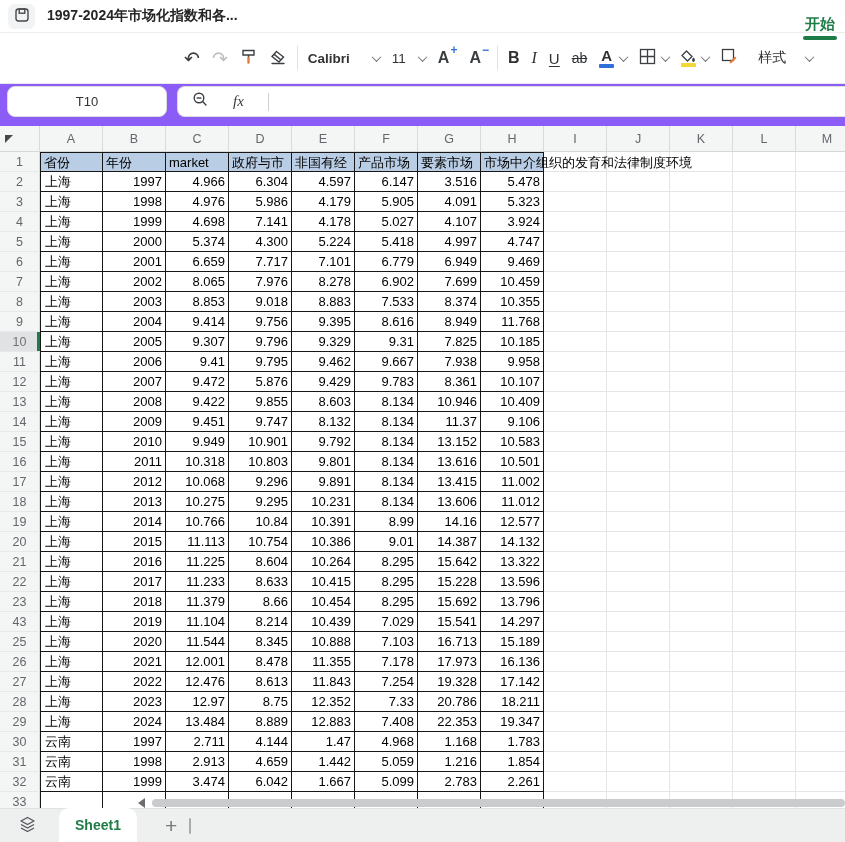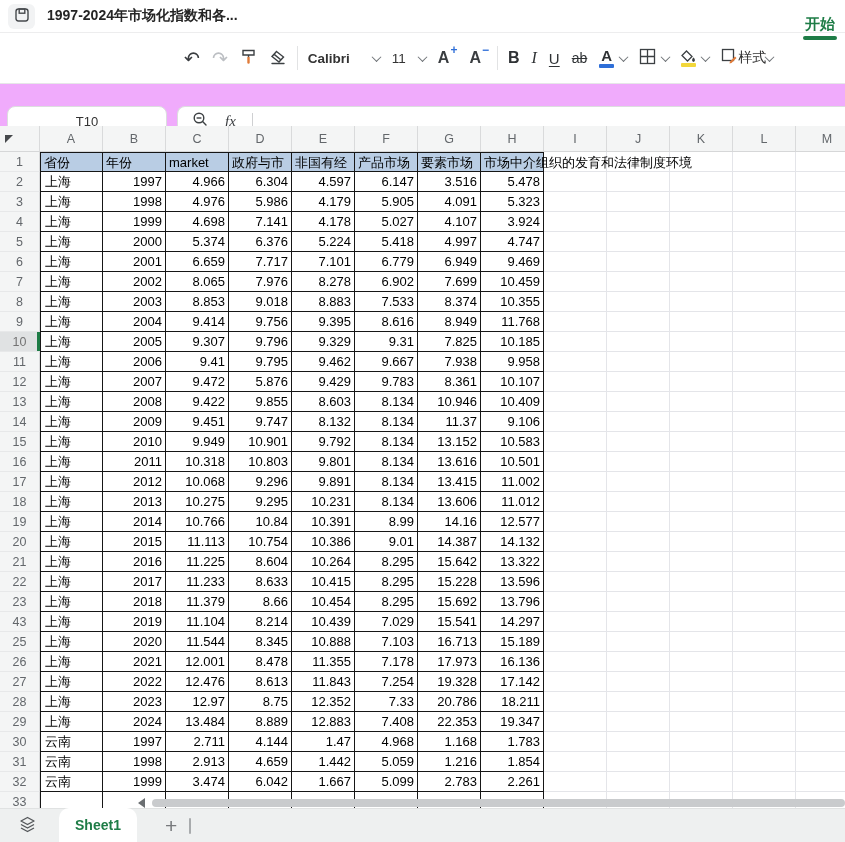--- a/index.html
+++ b/index.html
@@ -38,29 +38,29 @@
   .bigA{font-size:16px;font-weight:600;color:#3a3d40;position:relative;line-height:1;}
   .sup{position:absolute;top:-6px;right:-8px;font-size:12px;font-weight:bold;color:var(--blue);}
   .bold-g{font-size:16px;font-weight:bold;color:#2f3235;}
   .ital-g{font-size:16px;font-style:italic;font-family:"Liberation Serif",serif;color:#2f3235;}
   .und-g{font-size:15px;text-decoration:underline;text-underline-offset:2px;color:#2f3235;}
   .strk-g{font-size:14px;text-decoration:line-through;color:#2f3235;}
   .colorA{display:flex;flex-direction:column;align-items:center;gap:1px;}
   .colorA .a{font-size:15px;font-weight:600;line-height:1;color:#2f3235;}
   .cbar{width:15px;height:4px;border-radius:1px;}
   .cbar.blue{background:var(--blue);} .cbar.yellow{background:var(--yellow);}
-  .stylebox{gap:0;}
+  .stylebox{gap:20px;}
   .style-label{font-size:14px;color:#333;}
 
   
-  .formula-row{height:42px;background:#f0abfc;display:flex;align-items:flex-start;padding-top:22px;}
+  .formula-row{height:42px;background:#8b5cf6;display:flex;align-items:flex-start;padding-top:2px;}
   .namebox{width:160px;height:31px;margin-left:7px;background:#fff;border:1px solid #dcdddf;border-radius:8px;
            display:flex;align-items:center;justify-content:center;font-size:13px;color:#333;cursor:text;}
   .fxbar{flex:1;height:31px;margin-left:10px;background:#fff;border:1px solid #dcdddf;border-right:none;
-         border-radius:8px 0 0 8px;display:flex;align-items:center;gap:16px;padding-left:14px;cursor:text;}
+         border-radius:8px 0 0 8px;display:flex;align-items:center;gap:24px;padding-left:14px;cursor:text;}
   .fx{font-family:"Liberation Serif",serif;font-style:italic;font-size:15px;color:#3a3d40;}
   .caret{width:1px;height:18px;background:#cfd0d2;}
 
   
   .grid{position:absolute;left:0;top:126px;right:0;bottom:0;background:#fff;overflow:hidden;}
   .colhdr-row{display:flex;height:26px;background:#f4f5f5;border-bottom:1px solid #d6d7d8;}
   .corner{width:40px;flex:none;position:relative;border-right:1px solid #d9dadb;cursor:pointer;}
   .tri{position:absolute;left:5px;top:9px;width:0;height:0;
        border-top:8px solid #46494c;border-right:8px solid transparent;}
   .colh{width:63px;flex:none;display:flex;align-items:center;justify-content:center;
@@ -309,21 +309,21 @@
           <div class="cell gc"></div>
           <div class="cell gc"></div>
           <div class="cell gc"></div>
           <div class="cell gc"></div>
         </div>
         <div class="grow">
           <div class="rowh">5</div>
           <div class="cell tc cfirst prov"><span class="u">上海</span></div>
           <div class="cell tc num">2000</div>
           <div class="cell tc num">5.374</div>
-          <div class="cell tc num">6.376</div>
+          <div class="cell tc num">4.300</div>
           <div class="cell tc num">5.224</div>
           <div class="cell tc num">5.418</div>
           <div class="cell tc num">4.997</div>
           <div class="cell tc num">4.747</div>
           <div class="cell gc"></div>
           <div class="cell gc"></div>
           <div class="cell gc"></div>
           <div class="cell gc"></div>
           <div class="cell gc"></div>
         </div>

